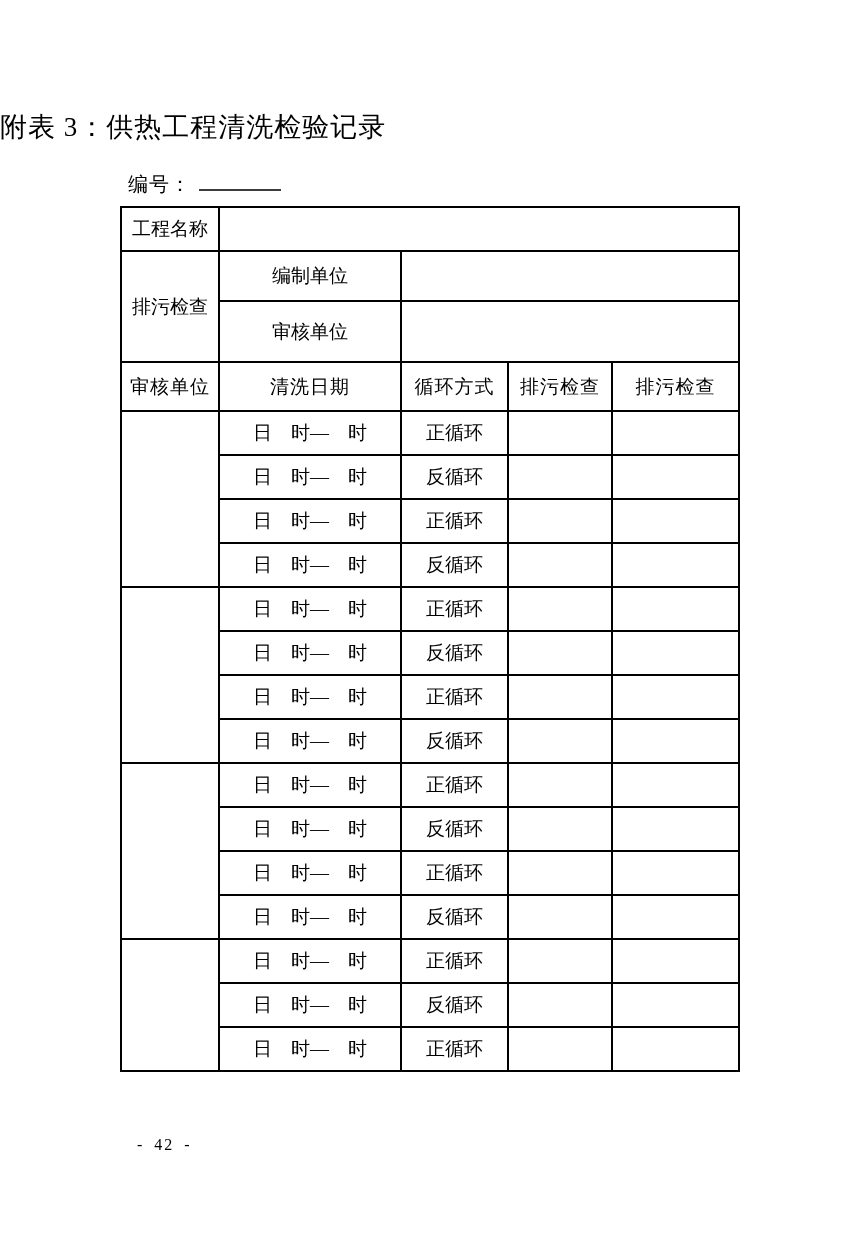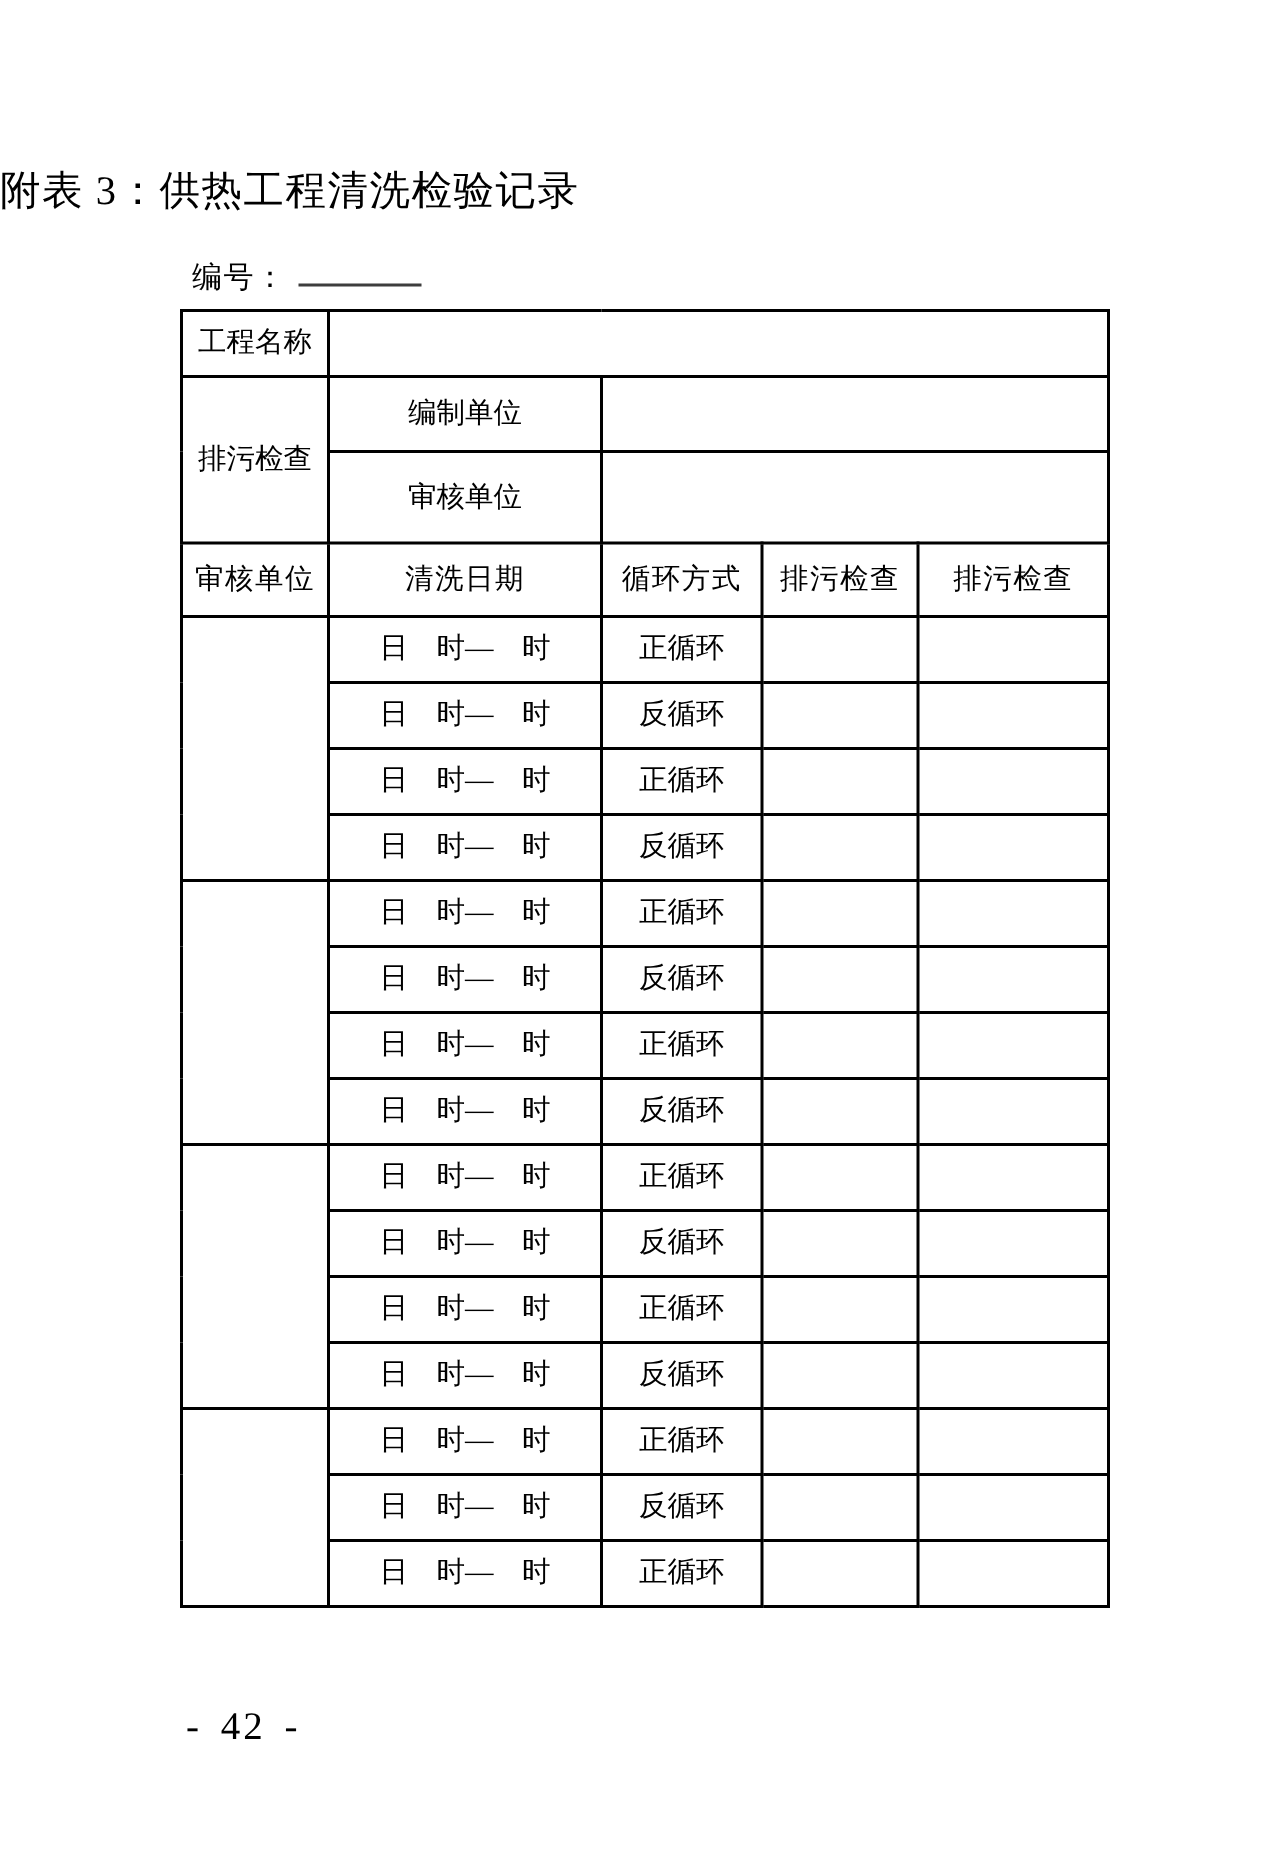--- a/index.html
+++ b/index.html
@@ -37,22 +37,22 @@
   }
   td.left{text-align:left;padding-left:9px;}
   td.hdrcell{letter-spacing:1px;}
   td.datecell{word-spacing:7px;}
   tr.r-project{height:44px;}
   tr.r-prepare{height:50px;}
   tr.r-review{height:61px;}
   tr.r-header{height:49px;}
   tr.r-data{height:44px;}
   .pageno{
-    position:absolute;top:1136px;left:124px;
-    font-size:26px;letter-spacing:2px;word-spacing:4px;white-space:pre;
+    position:absolute;top:1136px;left:137px;
+    font-size:16px;letter-spacing:2px;word-spacing:4px;white-space:pre;
   }
 </style>
 </head>
 <body>
 
 <div class="page">
 
   <h1 class="title">附表 3：供热工程清洗检验记录</h1>
 
   <div class="serial">

